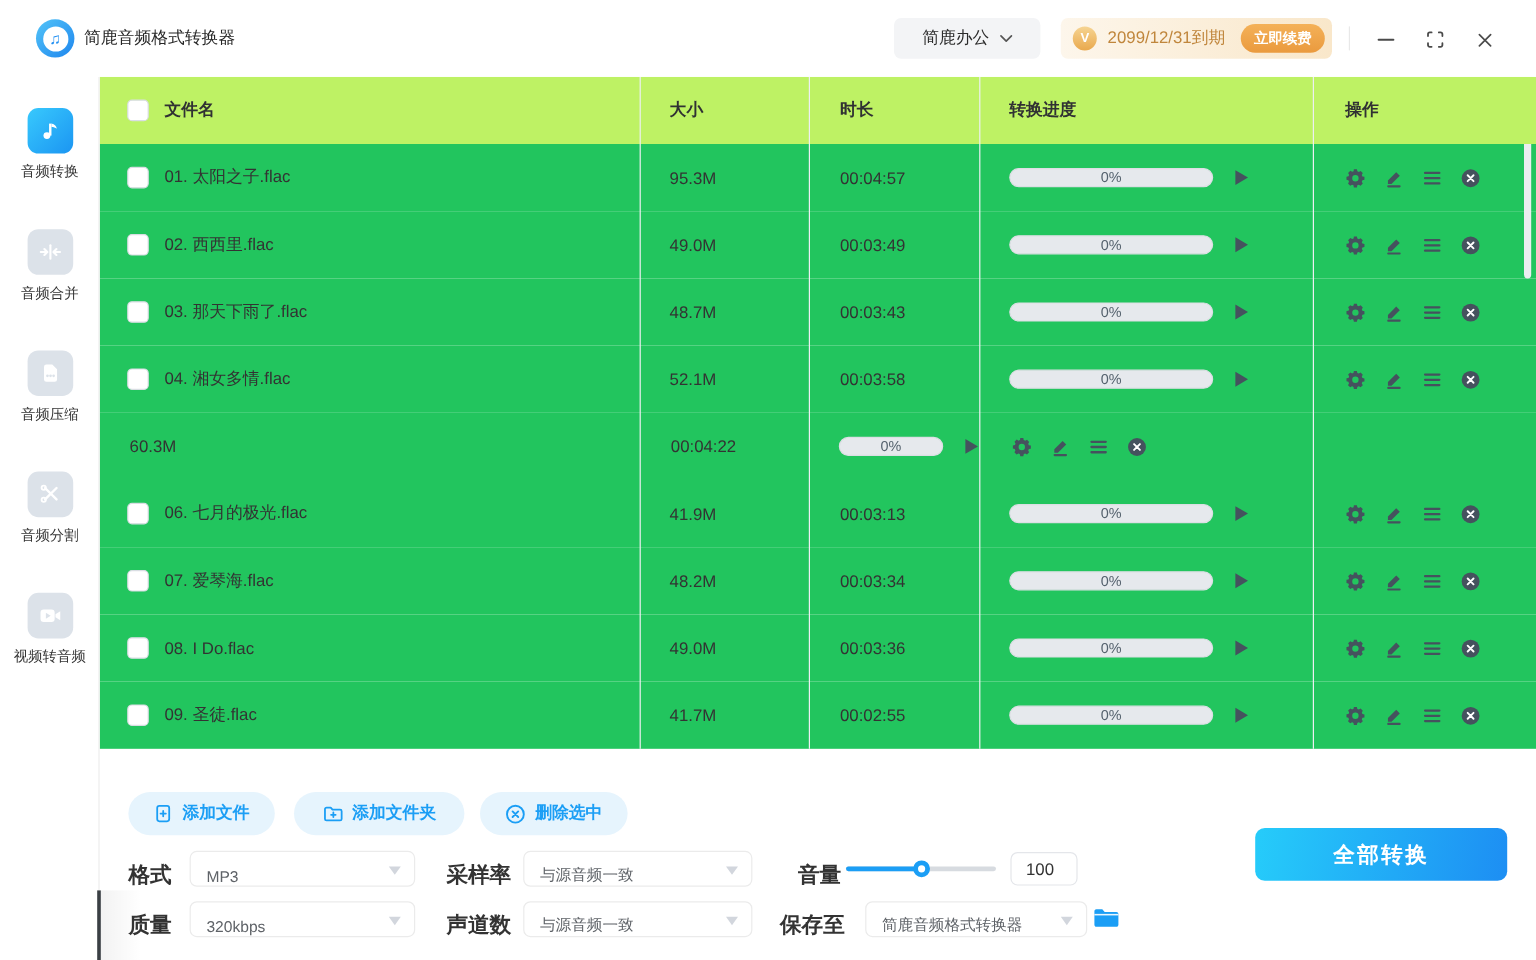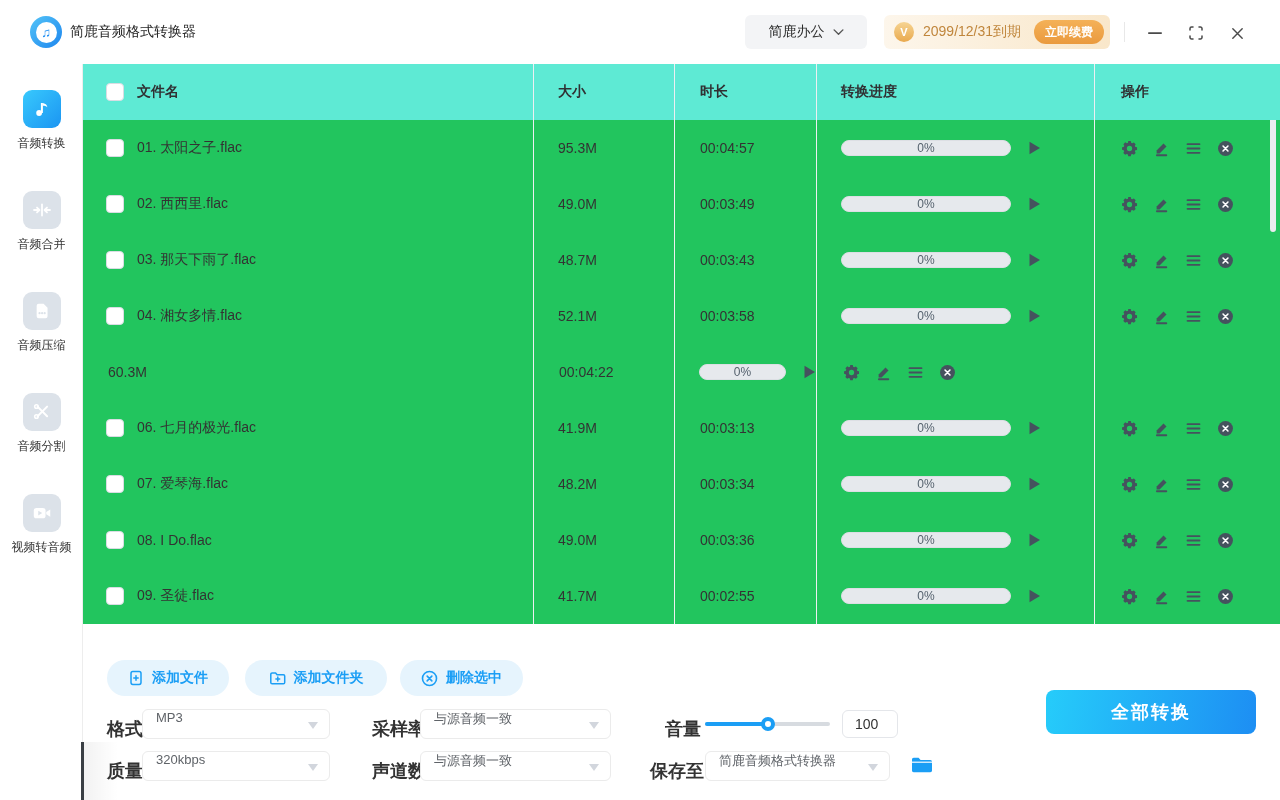--- a/index.html
+++ b/index.html
@@ -31,21 +31,21 @@
 
   
   .sidebar { position:absolute; left:0; top:64px; width:83px; height:736px; background:#fff; border-right:1px solid #ededed; z-index:4; }
   .side-item { position:absolute; left:0; width:83px; display:flex; flex-direction:column; align-items:center; cursor:pointer; }
   .side-icon { width:38px; height:38px; border-radius:9px; background:#dce2e9; display:flex; align-items:center; justify-content:center; }
   .side-item.active .side-icon { background:linear-gradient(135deg,#38c9fd 0%,#1b95f2 100%); }
   .side-label { margin-top:7px; font-size:12px; color:#333; }
 
   
   .grid-row { display:grid; grid-template-columns:450px 141px 142px 278px 186px; align-items:center; }
-  .thead { position:absolute; left:83px; top:64px; width:1197px; height:56px; background:#5eead4; font-weight:bold; font-size:14px; color:#303133; z-index:1; }
+  .thead { position:absolute; left:83px; top:64px; width:1197px; height:56px; background:#bef264; font-weight:bold; font-size:14px; color:#303133; z-index:1; }
   .tbody { position:absolute; left:83px; top:120px; width:1197px; }
   .trow { height:56px; background:#22c55e; font-size:14px; color:#333; }
   .col-name { padding-left:23px; display:flex; align-items:center; gap:13px; }
   .col-size { padding-left:25px; }
   .col-dur  { padding-left:26px; }
   .col-prog { padding-left:25px; display:flex; align-items:center; }
   .col-ops  { padding-left:27px; display:flex; align-items:center; gap:15px; }
   .checkbox { width:18px; height:18px; border:1px solid #d9dde3; border-radius:4px; background:#fff; flex:0 0 auto; cursor:pointer; }
   .pbar { width:170px; height:16px; border-radius:8px; background:#e6e9ed; border:1px solid #dcdfe4;
           display:flex; align-items:center; justify-content:center; }
@@ -59,21 +59,21 @@
   
   .tool-btn { position:absolute; top:660px; height:36px; border:none; border-radius:18px; background:#e6f4fd; color:#1b9ef5;
           font-size:14px; font-weight:bold; display:flex; align-items:center; justify-content:center; gap:8px; cursor:pointer; font-family:inherit; }
   .btn-add-file { left:107px; width:122px; }
   .btn-add-folder { left:245px; width:142px; }
   .btn-del { left:400px; width:123px; }
 
   
   .set-label { position:absolute; font-size:18px; font-weight:bold; color:#333; }
   .dropdown { position:absolute; height:30px; background:#fff; border:1px solid #ebebeb; border-radius:6px;
-          display:flex; align-items:flex-start; padding:0 26px 0 13px; font-size:13px; color:#5f6368; cursor:pointer; }
+          display:flex; align-items:flex-end; padding:0 26px 0 13px; font-size:13px; color:#5f6368; cursor:pointer;margin-left:16px; }
   .caret { position:absolute; right:11px; top:12px; width:0; height:0;
           border-left:5.5px solid transparent; border-right:5.5px solid transparent; border-top:7px solid #d2d6dd; }
   .row1 { top:709px; } .row1-label { top:717px; }
   .row2 { top:751px; } .row2-label { top:759px; }
   .dd-format, .dd-quality { left:142px; width:188px; }
   .dd-sample, .dd-channel { left:420px; width:191px; }
   .dd-save { left:705px; width:185px; }
   .slider { position:absolute; left:705px; top:722px; width:125px; height:4px; border-radius:2px; background:#d7dbe0; cursor:pointer; }
   .slider-fill { height:4px; border-radius:2px; background:#1b9ef5; }
   .slider-thumb { position:absolute; top:-5px; width:14px; height:14px; border-radius:50%; background:#fff; border:4px solid #1b9ef5; cursor:pointer; }

